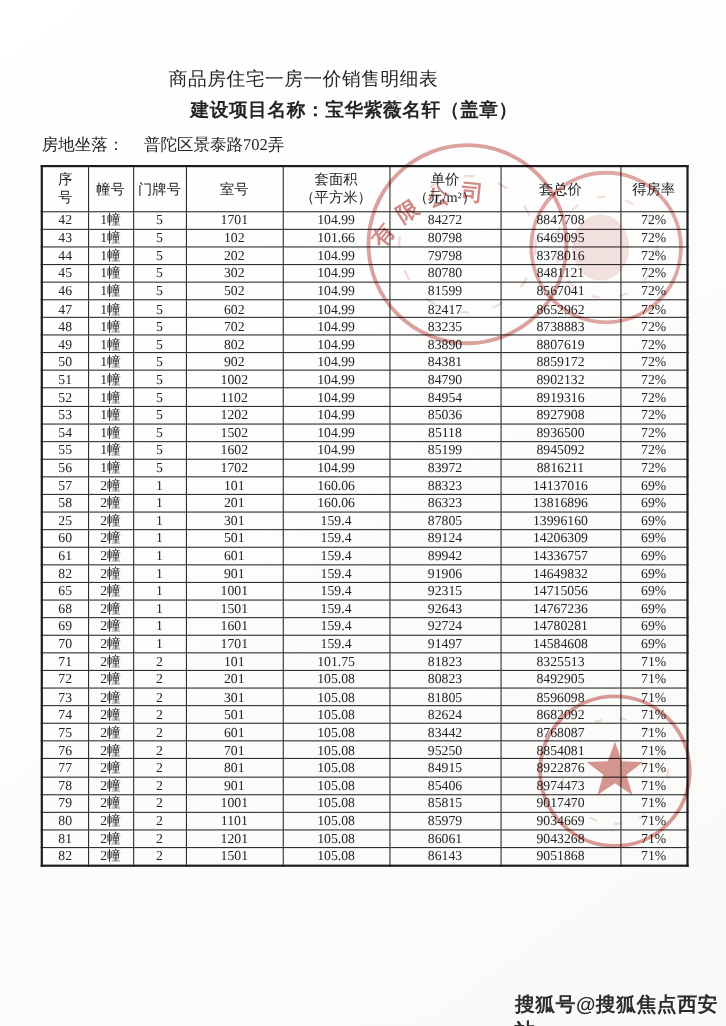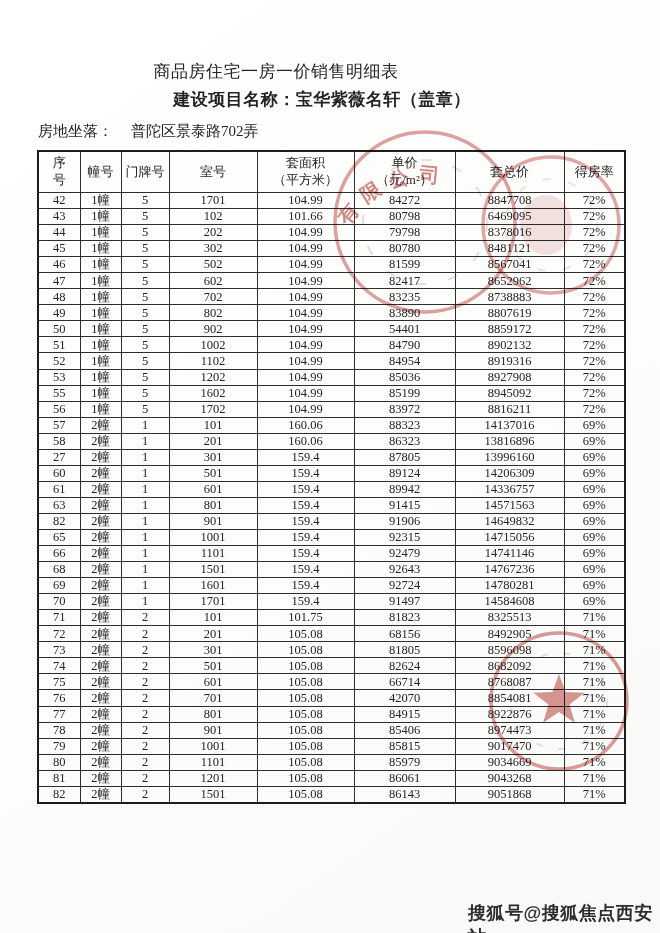--- a/index.html
+++ b/index.html
@@ -193,21 +193,21 @@
           <td>83890</td>
           <td>8807619</td>
           <td>72%</td>
         </tr>
         <tr>
           <td>50</td>
           <td>1幢</td>
           <td>5</td>
           <td>902</td>
           <td>104.99</td>
-          <td>54401</td>
+          <td>84381</td>
           <td>8859172</td>
           <td>72%</td>
         </tr>
         <tr>
           <td>51</td>
           <td>1幢</td>
           <td>5</td>
           <td>1002</td>
           <td>104.99</td>
           <td>84790</td>
@@ -225,20 +225,30 @@
           <td>72%</td>
         </tr>
         <tr>
           <td>53</td>
           <td>1幢</td>
           <td>5</td>
           <td>1202</td>
           <td>104.99</td>
           <td>85036</td>
           <td>8927908</td>
+          <td>72%</td>
+        </tr>
+        <tr>
+          <td>54</td>
+          <td>1幢</td>
+          <td>5</td>
+          <td>1502</td>
+          <td>104.99</td>
+          <td>85118</td>
+          <td>8936500</td>
           <td>72%</td>
         </tr>
         <tr>
           <td>55</td>
           <td>1幢</td>
           <td>5</td>
           <td>1602</td>
           <td>104.99</td>
           <td>85199</td>
           <td>8945092</td>
@@ -268,21 +278,21 @@
           <td>58</td>
           <td>2幢</td>
           <td>1</td>
           <td>201</td>
           <td>160.06</td>
           <td>86323</td>
           <td>13816896</td>
           <td>69%</td>
         </tr>
         <tr>
-          <td>27</td>
+          <td>25</td>
           <td>2幢</td>
           <td>1</td>
           <td>301</td>
           <td>159.4</td>
           <td>87805</td>
           <td>13996160</td>
           <td>69%</td>
         </tr>
         <tr>
           <td>60</td>
@@ -298,57 +308,37 @@
           <td>61</td>
           <td>2幢</td>
           <td>1</td>
           <td>601</td>
           <td>159.4</td>
           <td>89942</td>
           <td>14336757</td>
           <td>69%</td>
         </tr>
         <tr>
-          <td>63</td>
-          <td>2幢</td>
-          <td>1</td>
-          <td>801</td>
-          <td>159.4</td>
-          <td>91415</td>
-          <td>14571563</td>
-          <td>69%</td>
-        </tr>
-        <tr>
           <td>82</td>
           <td>2幢</td>
           <td>1</td>
           <td>901</td>
           <td>159.4</td>
           <td>91906</td>
           <td>14649832</td>
           <td>69%</td>
         </tr>
         <tr>
           <td>65</td>
           <td>2幢</td>
           <td>1</td>
           <td>1001</td>
           <td>159.4</td>
           <td>92315</td>
           <td>14715056</td>
-          <td>69%</td>
-        </tr>
-        <tr>
-          <td>66</td>
-          <td>2幢</td>
-          <td>1</td>
-          <td>1101</td>
-          <td>159.4</td>
-          <td>92479</td>
-          <td>14741146</td>
           <td>69%</td>
         </tr>
         <tr>
           <td>68</td>
           <td>2幢</td>
           <td>1</td>
           <td>1501</td>
           <td>159.4</td>
           <td>92643</td>
           <td>14767236</td>
@@ -383,21 +373,21 @@
           <td>81823</td>
           <td>8325513</td>
           <td>71%</td>
         </tr>
         <tr>
           <td>72</td>
           <td>2幢</td>
           <td>2</td>
           <td>201</td>
           <td>105.08</td>
-          <td>68156</td>
+          <td>80823</td>
           <td>8492905</td>
           <td>71%</td>
         </tr>
         <tr>
           <td>73</td>
           <td>2幢</td>
           <td>2</td>
           <td>301</td>
           <td>105.08</td>
           <td>81805</td>
@@ -413,31 +403,31 @@
           <td>82624</td>
           <td>8682092</td>
           <td>71%</td>
         </tr>
         <tr>
           <td>75</td>
           <td>2幢</td>
           <td>2</td>
           <td>601</td>
           <td>105.08</td>
-          <td>66714</td>
+          <td>83442</td>
           <td>8768087</td>
           <td>71%</td>
         </tr>
         <tr>
           <td>76</td>
           <td>2幢</td>
           <td>2</td>
           <td>701</td>
           <td>105.08</td>
-          <td>42070</td>
+          <td>95250</td>
           <td>8854081</td>
           <td>71%</td>
         </tr>
         <tr>
           <td>77</td>
           <td>2幢</td>
           <td>2</td>
           <td>801</td>
           <td>105.08</td>
           <td>84915</td>

